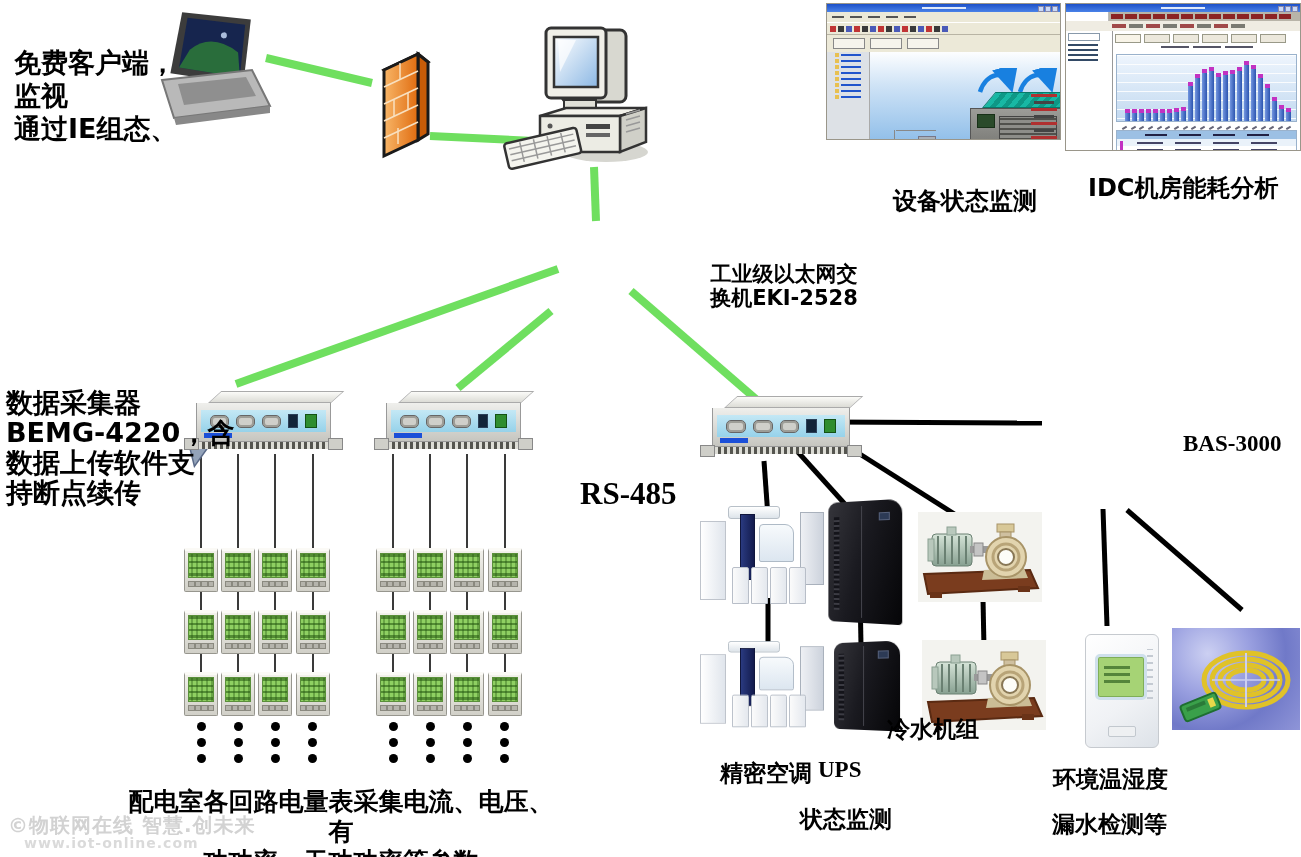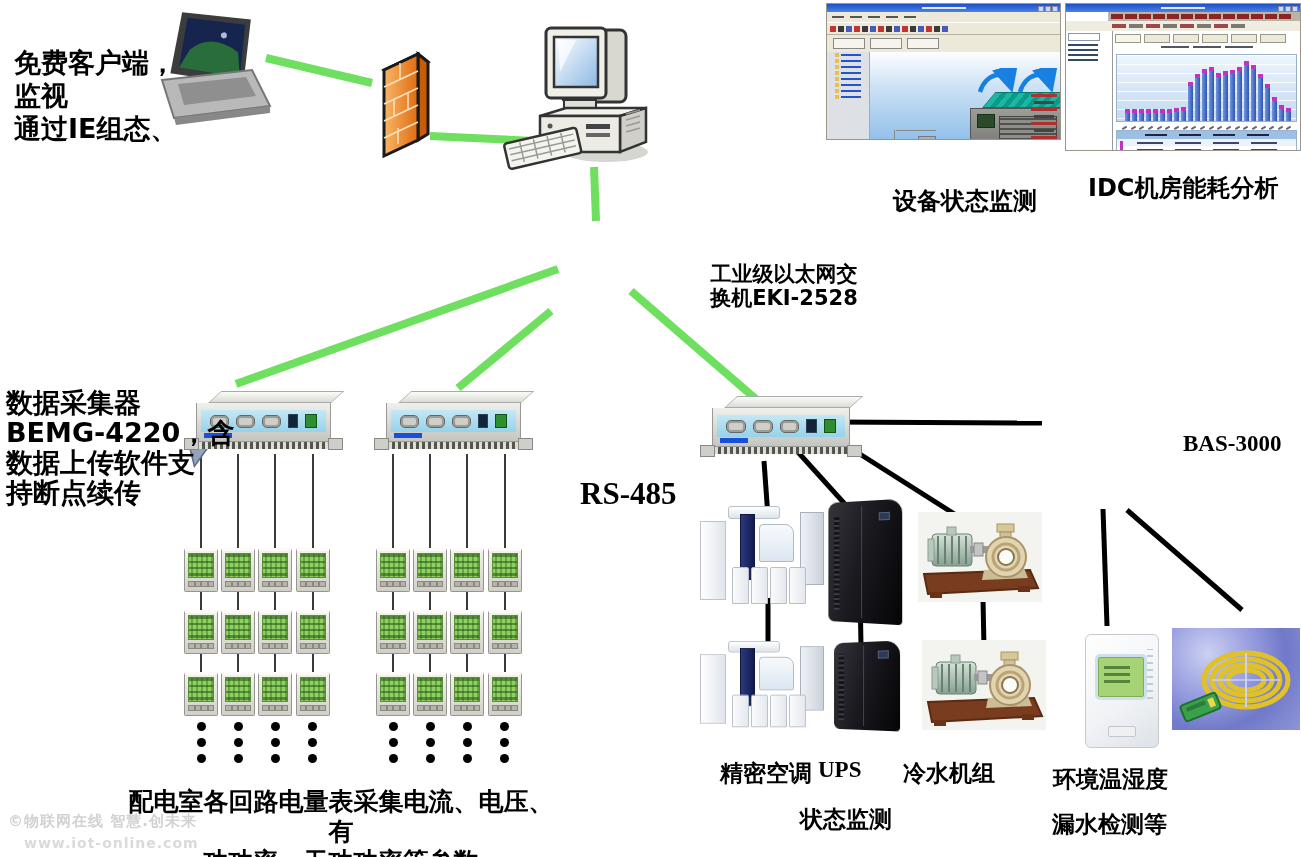--- a/index.html
+++ b/index.html
@@ -949,21 +949,21 @@
       <g transform="rotate(-22 30 80)">
         <rect x="10" y="70" width="38" height="17" rx="3" fill="#3aa04a" stroke="#1e6e30" stroke-width="2"></rect>
         <rect x="15" y="74" width="20" height="4" fill="#2a7a38"></rect>
         <rect x="38" y="74" width="6" height="9" fill="#e8d84a"></rect>
       </g>
     </svg>
   </div>
 
   <div class="abs cjk" style="left:720px;top:758px;font-size:23px;">精密空调</div>
   <div class="abs latin" style="left:818px;top:757px;font-size:23px;">UPS</div>
-  <div class="abs cjk" style="left:887px;top:758px;font-size:23px;margin-left:16px;">冷水机组</div>
+  <div class="abs cjk" style="left:887px;top:714px;font-size:23px;">冷水机组</div>
   <div class="abs cjk" style="left:800px;top:804px;font-size:23px;">状态监测</div>
   <div class="abs cjk" style="left:1053px;top:764px;font-size:23px;">环境温湿度</div>
   <div class="abs cjk" style="left:1052px;top:809px;font-size:23px;">漏水检测等</div>
 
-  <div class="watermark" style="left:8px;top:812px;font-size:15px;">©物联网在线 智慧.创未来</div>
+  <div class="watermark" style="left:8px;top:812px;font-size:20px;">©物联网在线 智慧.创未来</div>
   <div class="watermark" style="left:24px;top:835px;font-size:14px;color:#dadada;">www.iot-online.com</div>
 
 </div>
 
 </body></html>

